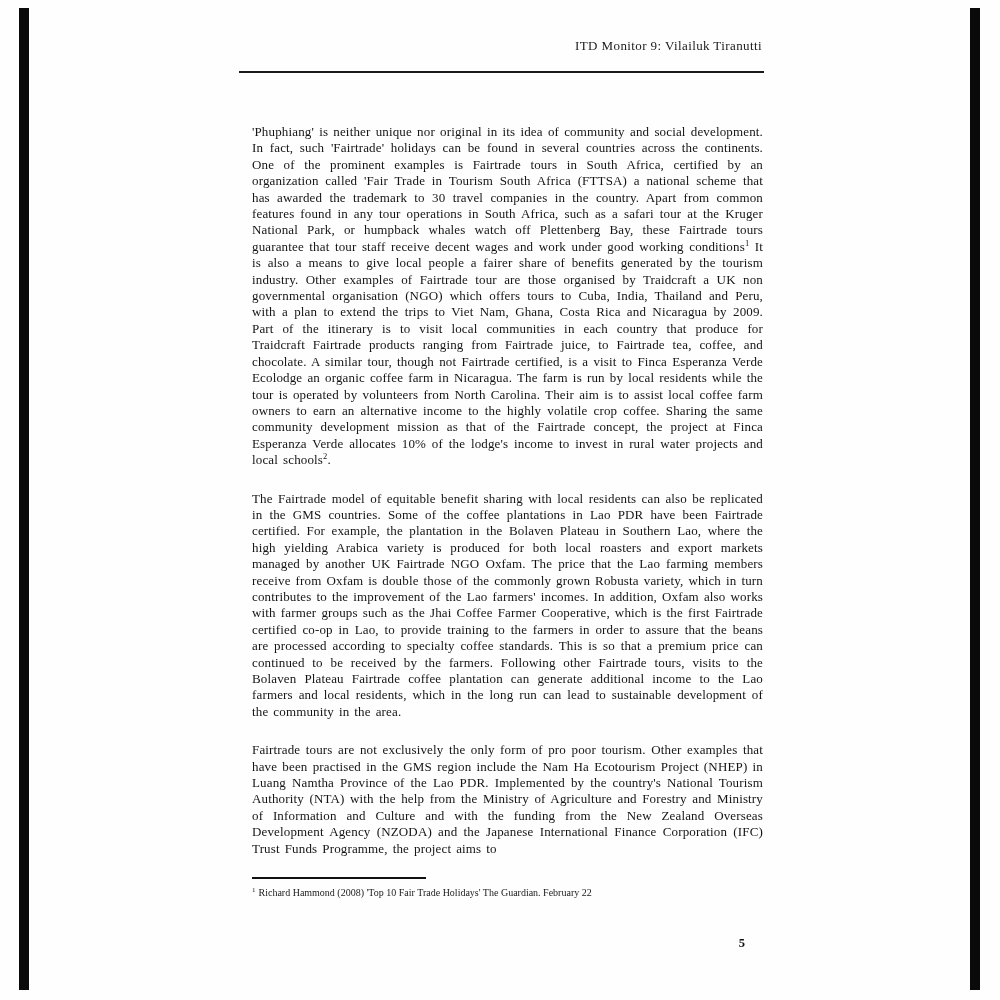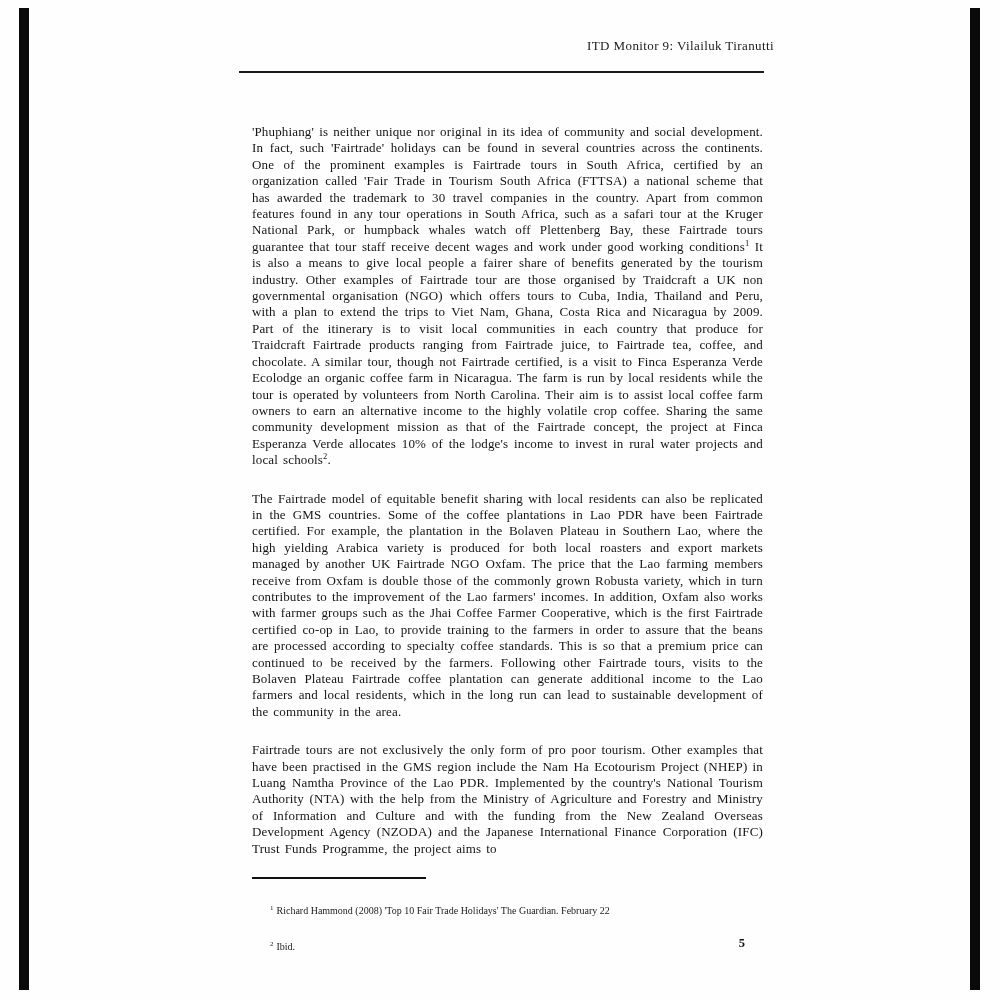--- a/index.html
+++ b/index.html
@@ -22,21 +22,21 @@
     height: 982px;
     width: 10px;
     background: #0a0a0a;
   }
   .scan-bar.left  { left: 19px; }
   .scan-bar.right { left: 970px; }
 
   .running-head {
     position: absolute;
     top: 38px;
-    left: 252px;
+    left: 240px;
     width: 522px;
     text-align: right;
     font-size: 13px;
     letter-spacing: 0.4px;
     color: #1b1b1b;
     white-space: nowrap;
   }
   .header-rule {
     position: absolute;
     top: 71px;
@@ -76,21 +76,21 @@
   .footnotes {
     position: absolute;
     top: 883px;
     left: 252px;
     width: 511px;
     font-size: 10px;
     line-height: 14.5px;
     color: #1a1a1a;
   }
   .footnotes .fn-line {
-    margin: 18px;
+    margin: 0;
     font-family: Liberation Serif, serif;
   }
   .footnotes sup {
     font-size: 7px;
     vertical-align: super;
     margin-right: 3px;
   }
 
   .page-number {
     position: absolute;
@@ -120,18 +120,17 @@
 
     <p>The Fairtrade model of equitable benefit sharing with local residents can also be replicated in the GMS countries.  Some of the coffee plantations in Lao PDR have been Fairtrade certified.  For example, the plantation in the Bolaven Plateau in Southern Lao, where the high yielding Arabica variety is produced for both local roasters and export markets managed by another UK Fairtrade NGO   Oxfam.  The price that the Lao farming members receive from Oxfam is double those of the commonly grown Robusta variety, which in turn contributes to the improvement of the Lao farmers' incomes.  In addition, Oxfam also works with farmer groups such as the Jhai Coffee Farmer Cooperative, which is the first Fairtrade certified co-op in Lao, to provide training to the farmers in order to assure that the beans are processed according to specialty coffee standards.  This is so that a premium price can continued to be received by the farmers.  Following other Fairtrade tours, visits to the Bolaven Plateau Fairtrade coffee plantation can generate additional income to the Lao farmers and local residents, which in the long run can lead to sustainable development of the community in the area.</p>
 
     <p>Fairtrade tours are not exclusively the only form of pro poor tourism.  Other examples that have been practised in the GMS region include the Nam Ha Ecotourism Project (NHEP) in Luang Namtha Province of the Lao PDR.  Implemented by the country's National Tourism Authority (NTA) with the help from the Ministry of Agriculture and Forestry and Ministry of Information and Culture and with the funding from the New Zealand Overseas Development Agency (NZODA) and the Japanese International Finance Corporation (IFC) Trust Funds Programme, the project aims to</p>
   </div>
 
   <div class="footnote-rule"></div>
 
   <div class="footnotes">
     <p class="fn-line"><sup>1</sup><span>Richard Hammond (2008) 'Top 10 Fair Trade Holidays' The Guardian. February 22</span></p>
-    <p class="fn-line"><sup>2</sup><span>Ibid.</span></p>
   </div>
 
   <div class="page-number">5</div>
 
 </div>
 
 </body></html>

